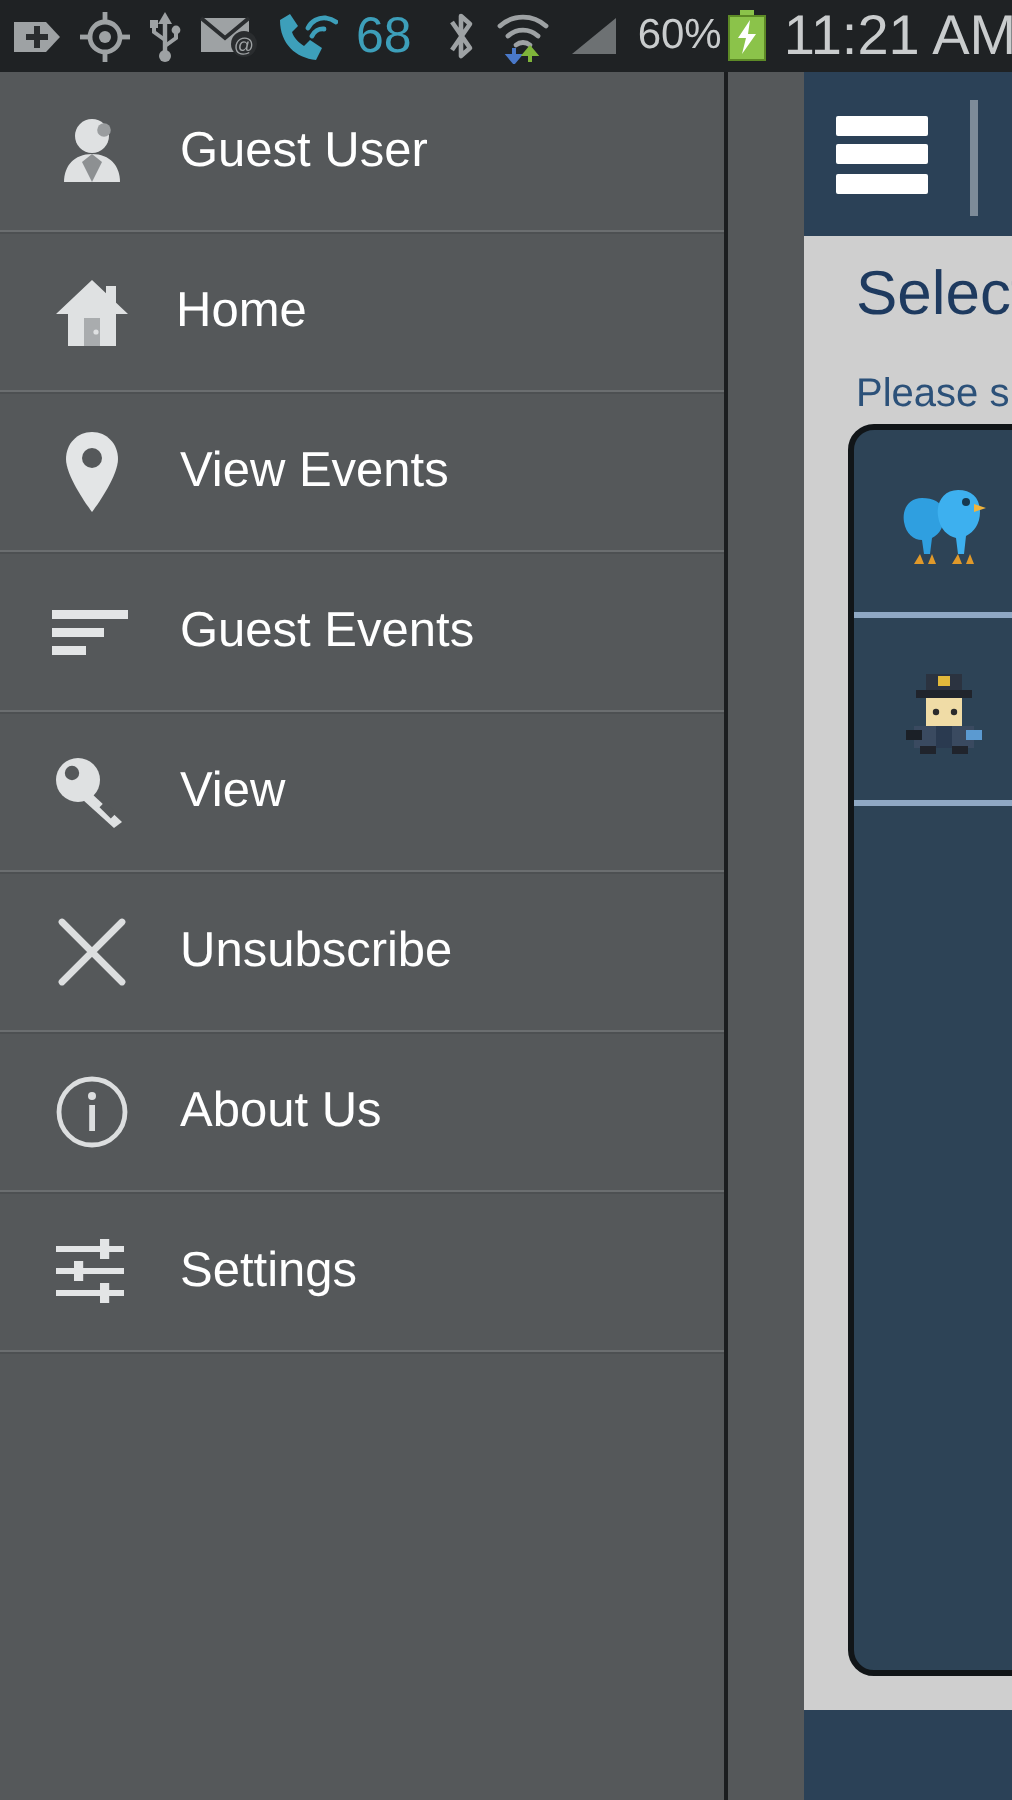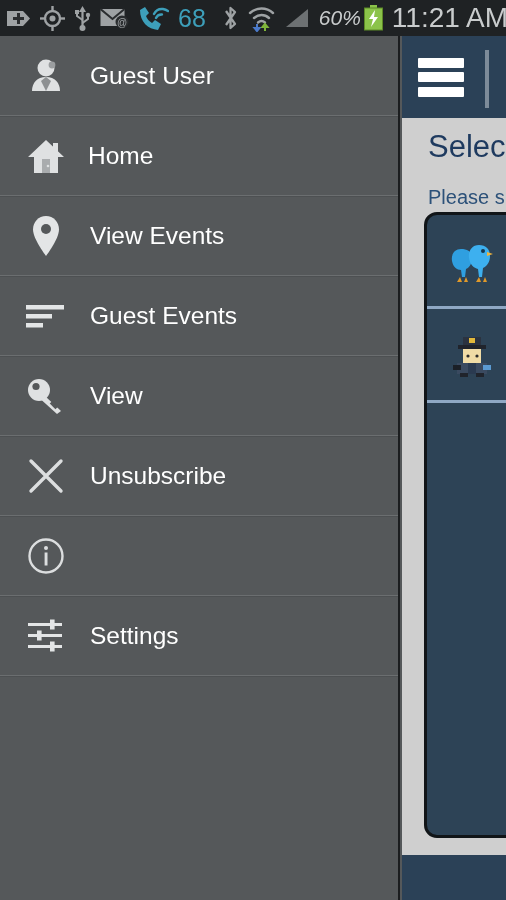--- a/index.html
+++ b/index.html
@@ -46,35 +46,34 @@
     font-size: 25px;
     margin-right: 16px;
     flex: none;
     line-height: 1;
   }
   .sb-pct {
     color: #c9cccd;
     font-size: 21px;
     margin-right: 3px;
     flex: none;
-    font-style: italic;
   }
   #clock {
     color: #c9cccd;
     font-size: 28px;
     margin-left: 9px;
     flex: none;
     white-space: nowrap;
   }
 
   
   #drawer {
     position: absolute;
     left: 0; top: 36px;
-    width: 400px; height: 864px;
+    width: 364px; height: 864px;
     background: #55585a;
     box-sizing: border-box;
     border-right: 2px solid #1b1d1f;
   }
   .menu-item {
     position: relative;
     height: 80px;
     display: flex;
     align-items: center;
     box-sizing: border-box;
@@ -354,20 +353,21 @@
     </div>
 
     <div class="menu-item">
       <span class="mi-icon">
         <svg width="38" height="38" viewBox="0 0 38 38">
           <circle cx="19" cy="19" r="16.5" fill="none" stroke="#dcdedf" stroke-width="2.4"></circle>
           <circle cx="19" cy="11" r="2" fill="#dcdedf"></circle>
           <rect x="17.6" y="15.5" width="2.9" height="13" fill="#dcdedf"></rect>
         </svg>
       </span>
+      <span class="mi-label">About Us</span>
     </div>
 
     <div class="menu-item">
       <span class="mi-icon">
         <svg width="40" height="34" viewBox="0 0 40 34">
           <rect x="2" y="4" width="34" height="3" fill="#e3e5e6"></rect>
           <rect x="2" y="15" width="34" height="3" fill="#e3e5e6"></rect>
           <rect x="2" y="26" width="34" height="3" fill="#e3e5e6"></rect>
           <rect x="24" y="0.5" width="4.6" height="10" fill="#e3e5e6"></rect>
           <rect x="11" y="11.5" width="4.6" height="10" fill="#e3e5e6"></rect>

